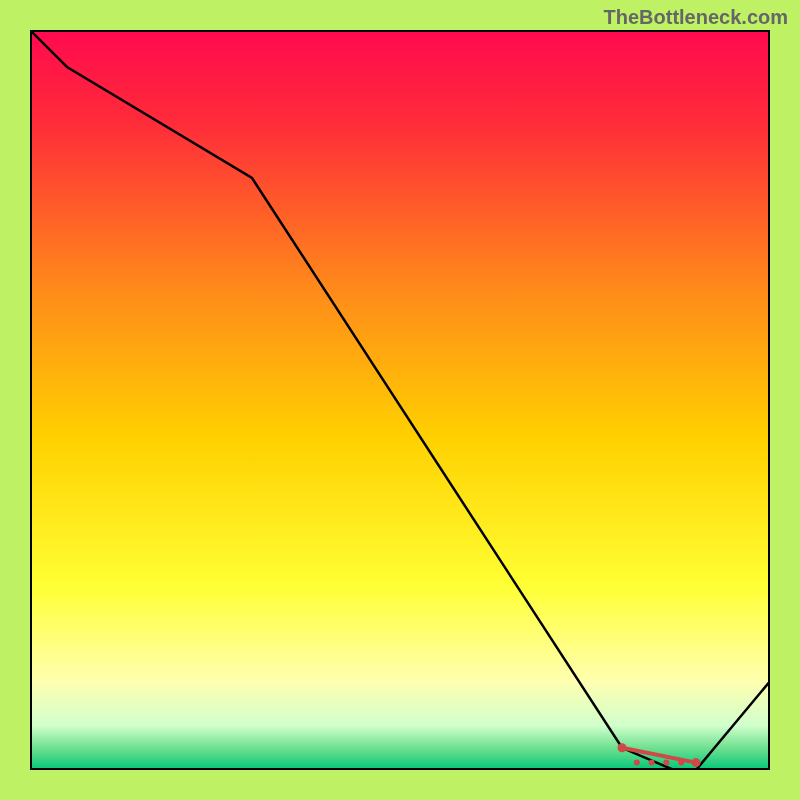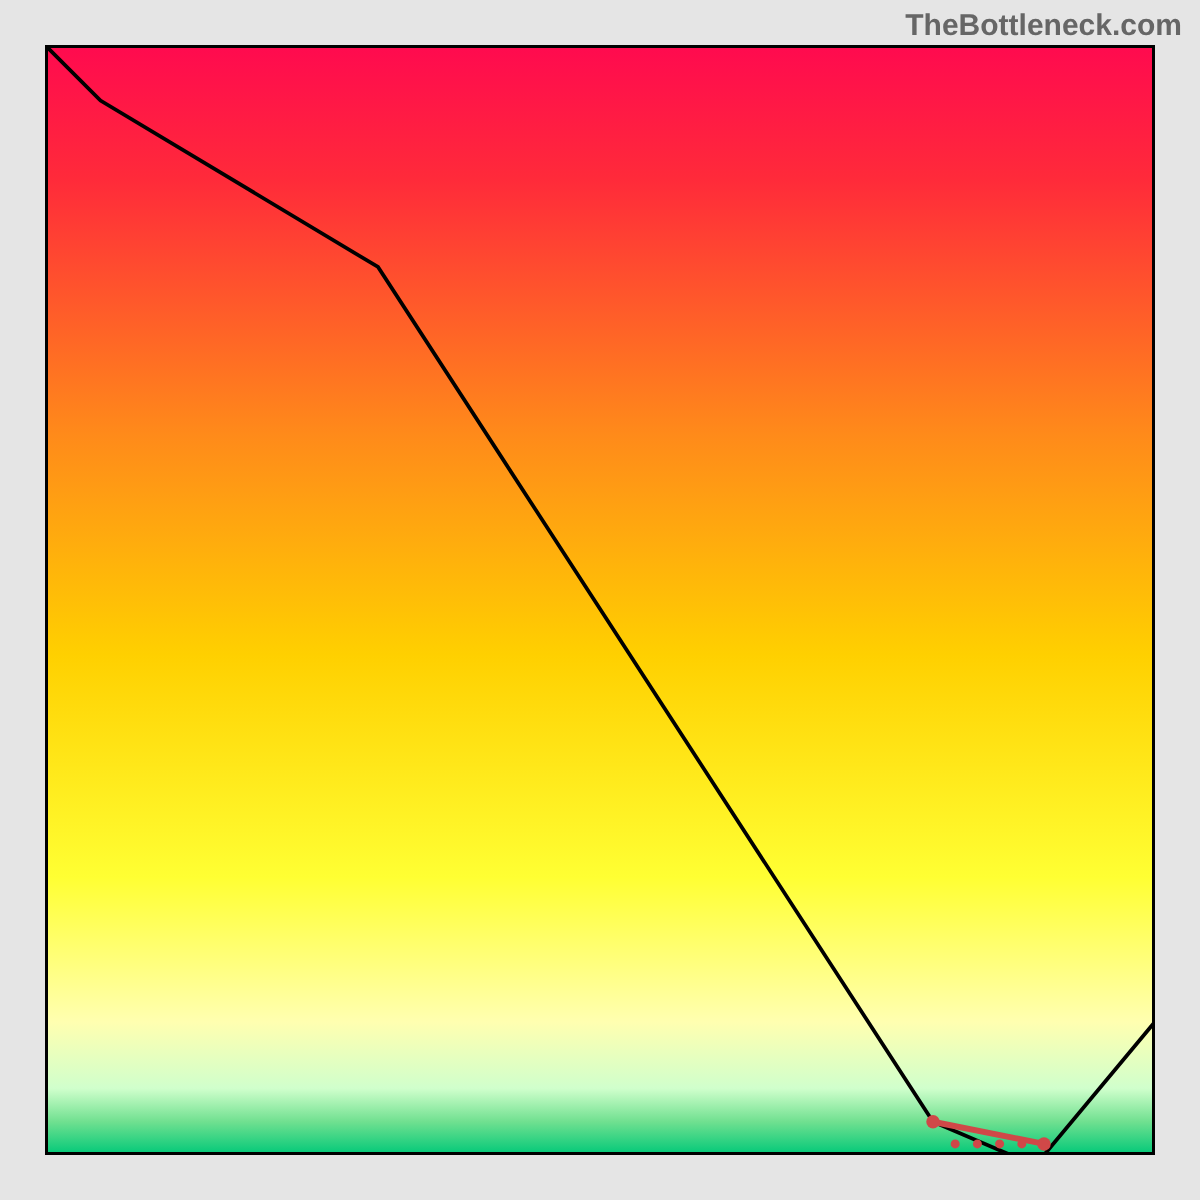--- a/index.html
+++ b/index.html
@@ -8,21 +8,21 @@
     background: #000;
     width: 800px;
     height: 800px;
     overflow: hidden;
     font-family: Arial, sans-serif;
   }
   .container {
     width: 800px;
     height: 800px;
     position: relative;
-    background: #e5e5e5;
+    background: #bef264;
   }
   .watermark {
     position: absolute;
     top: 6px;
     right: 12px;
     color: #666;
     font-size: 20px;
     font-weight: bold;
     z-index: 10;
   }

